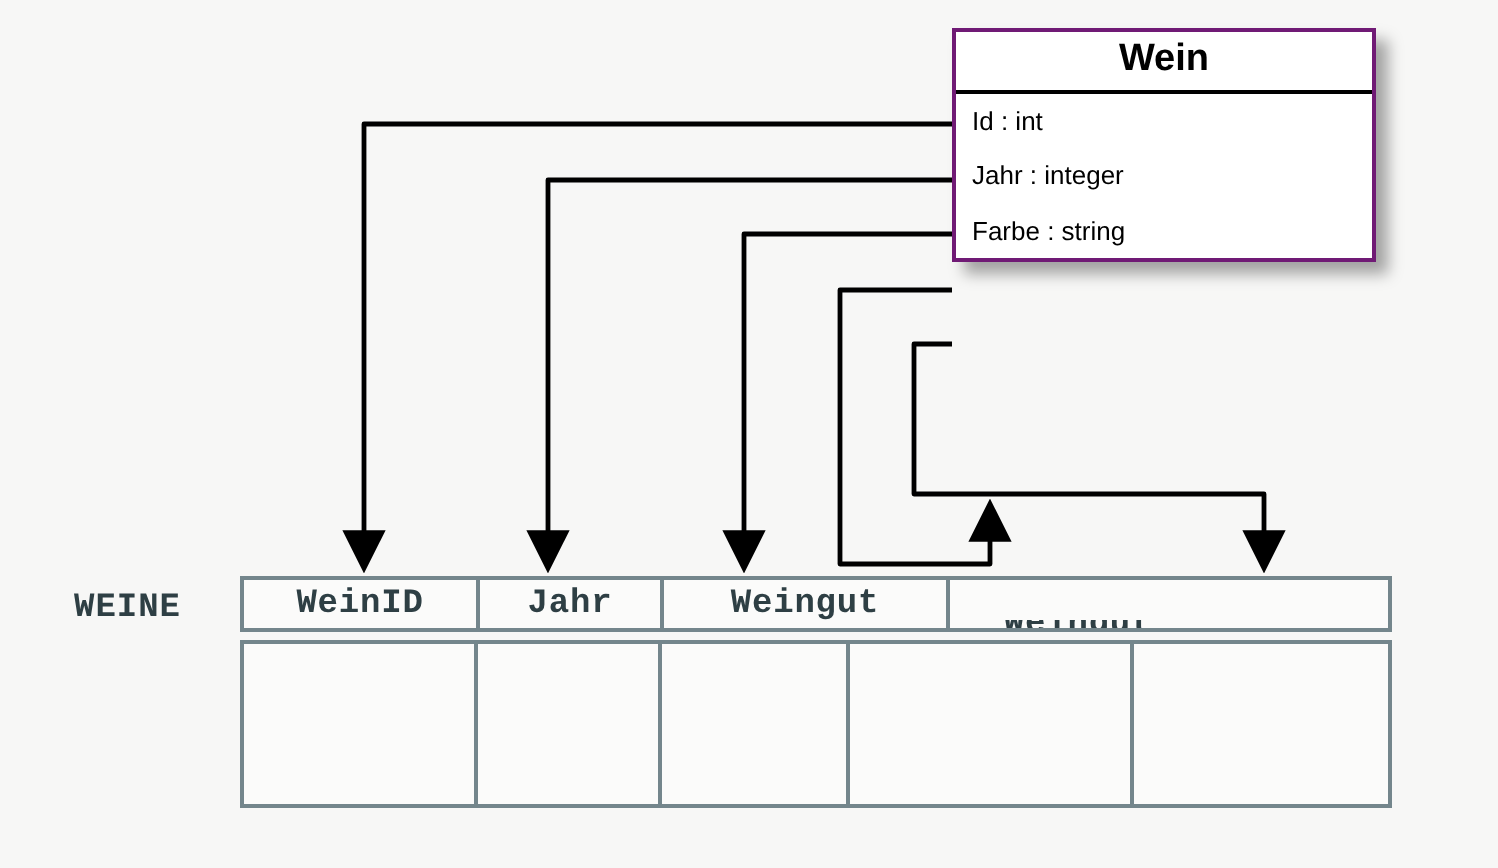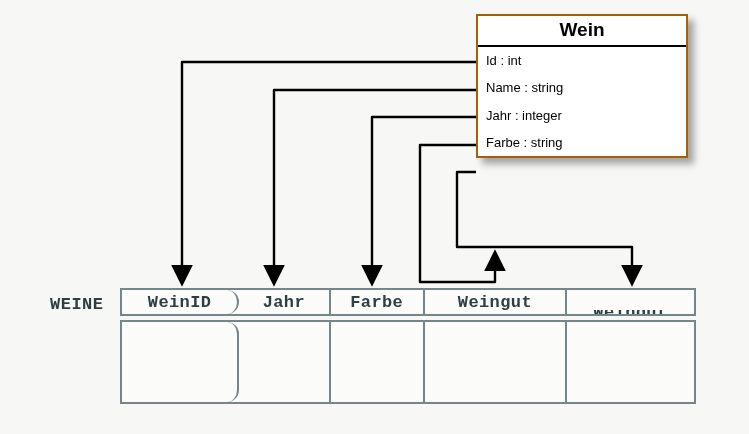--- a/index.html
+++ b/index.html
@@ -26,21 +26,21 @@
   }
 
   
   #uml-class {
     position: absolute;
     left: 476px;
     top: 14px;
     width: 212px;
     box-sizing: border-box;
     background: #ffffff;
-    border: 2px solid #a16207;
+    border: 2px solid #701a75;
     box-shadow: 6px 6px 7px rgba(0, 0, 0, 0.34);
   }
   #uml-class .class-title {
     text-align: center;
     font-size: 19px;
     font-weight: bold;
     color: #000000;
     padding: 3px 0 4px 0;
     border-bottom: 2px solid #000000;
     line-height: 1.15;
@@ -54,21 +54,21 @@
     line-height: 27.4px;
     height: 27.4px;
     padding-left: 8px;
     white-space: nowrap;
     overflow: hidden;
   }
 
   
   #rel-table-label {
     position: absolute;
-    left: 50px;
+    left: 37px;
     top: 295px;
     font-family: "Liberation Mono", monospace;
     font-size: 17px;
     font-weight: bold;
     color: #2e3f44;
     letter-spacing: 0.5px;
   }
   #rel-table {
     position: absolute;
     left: 120px;
@@ -98,21 +98,21 @@
     font-size: 17px;
     font-weight: bold;
     color: #2e3f44;
     letter-spacing: 0.4px;
     overflow: hidden;
     white-space: nowrap;
   }
   .cell:last-child {
     border-right: none;
   }
-  .c0 { width: 118px; border-radius: 12px; }
+  .c0 { width: 118px; }
   .c1 { width: 92px; }
   .c2 { width: 95px; }
   .c3 { width: 143px; }
   .c4 { width: 128px; margin-top: 20px; }
 </style>
 </head>
 <body>
 
 <div id="canvas">
 
@@ -128,33 +128,31 @@
       <path d="M476,117 H372 V268" marker-end="url(#arrowhead)"></path>
       <path d="M476,145 H420 V282 H495 V268" marker-end="url(#arrowhead)"></path>
       <path d="M476,172 H457 V247 H632 V268" marker-end="url(#arrowhead)"></path>
     </g>
   </svg>
 
   <div id="uml-class">
     <div class="class-title">Wein</div>
     <div class="attr-list">
       <div class="attr">Id : int</div>
-      <div class="attr">Name : string</div>
       <div class="attr">Jahr : integer</div>
       <div class="attr">Farbe : string</div>
     </div>
   </div>
 
   <div id="rel-table-label">WEINE</div>
 
   <div id="rel-table">
     <div class="table-row header-row">
       <div class="cell c0">WeinID</div>
       <div class="cell c1">Jahr</div>
-      <div class="cell c2">Farbe</div>
       <div class="cell c3">Weingut</div>
       <div class="cell c4">Weingut</div>
     </div>
     <div class="table-row body-row">
       <div class="cell c0"></div>
       <div class="cell c1"></div>
       <div class="cell c2"></div>
       <div class="cell c3"></div>
       <div class="cell c4"></div>
     </div>

